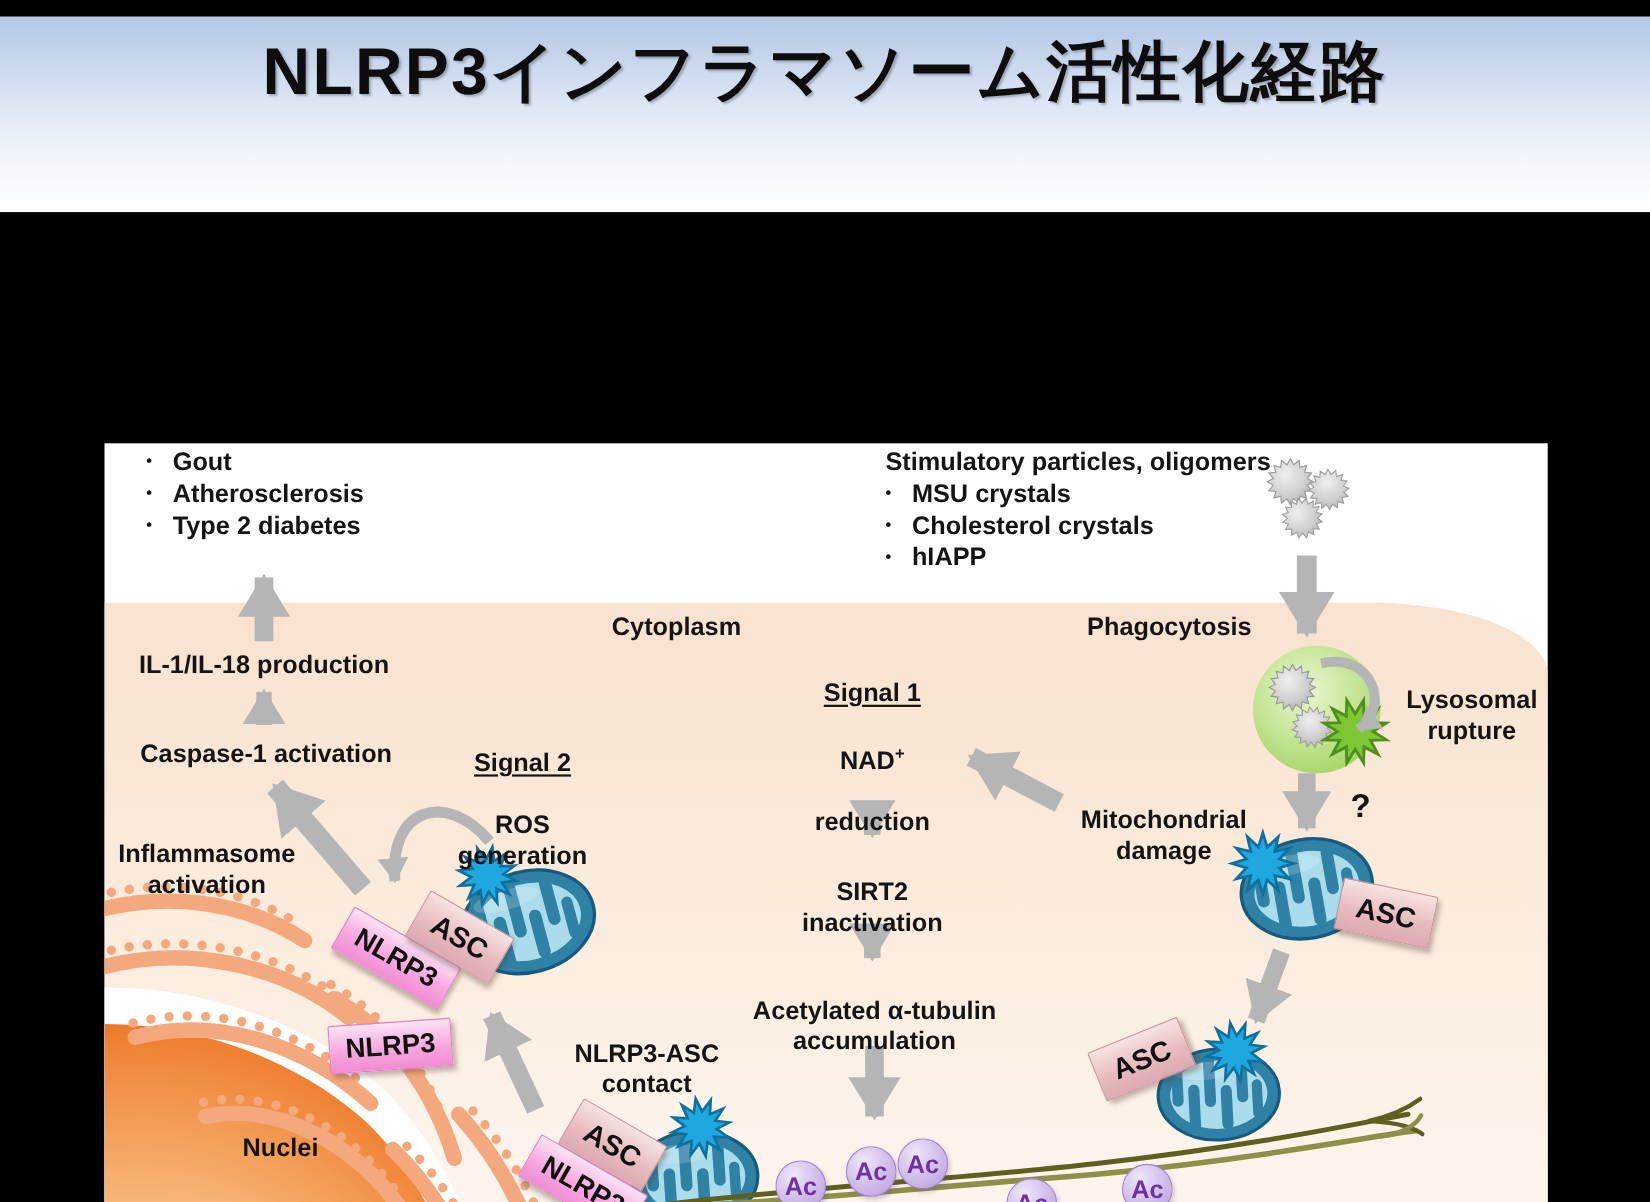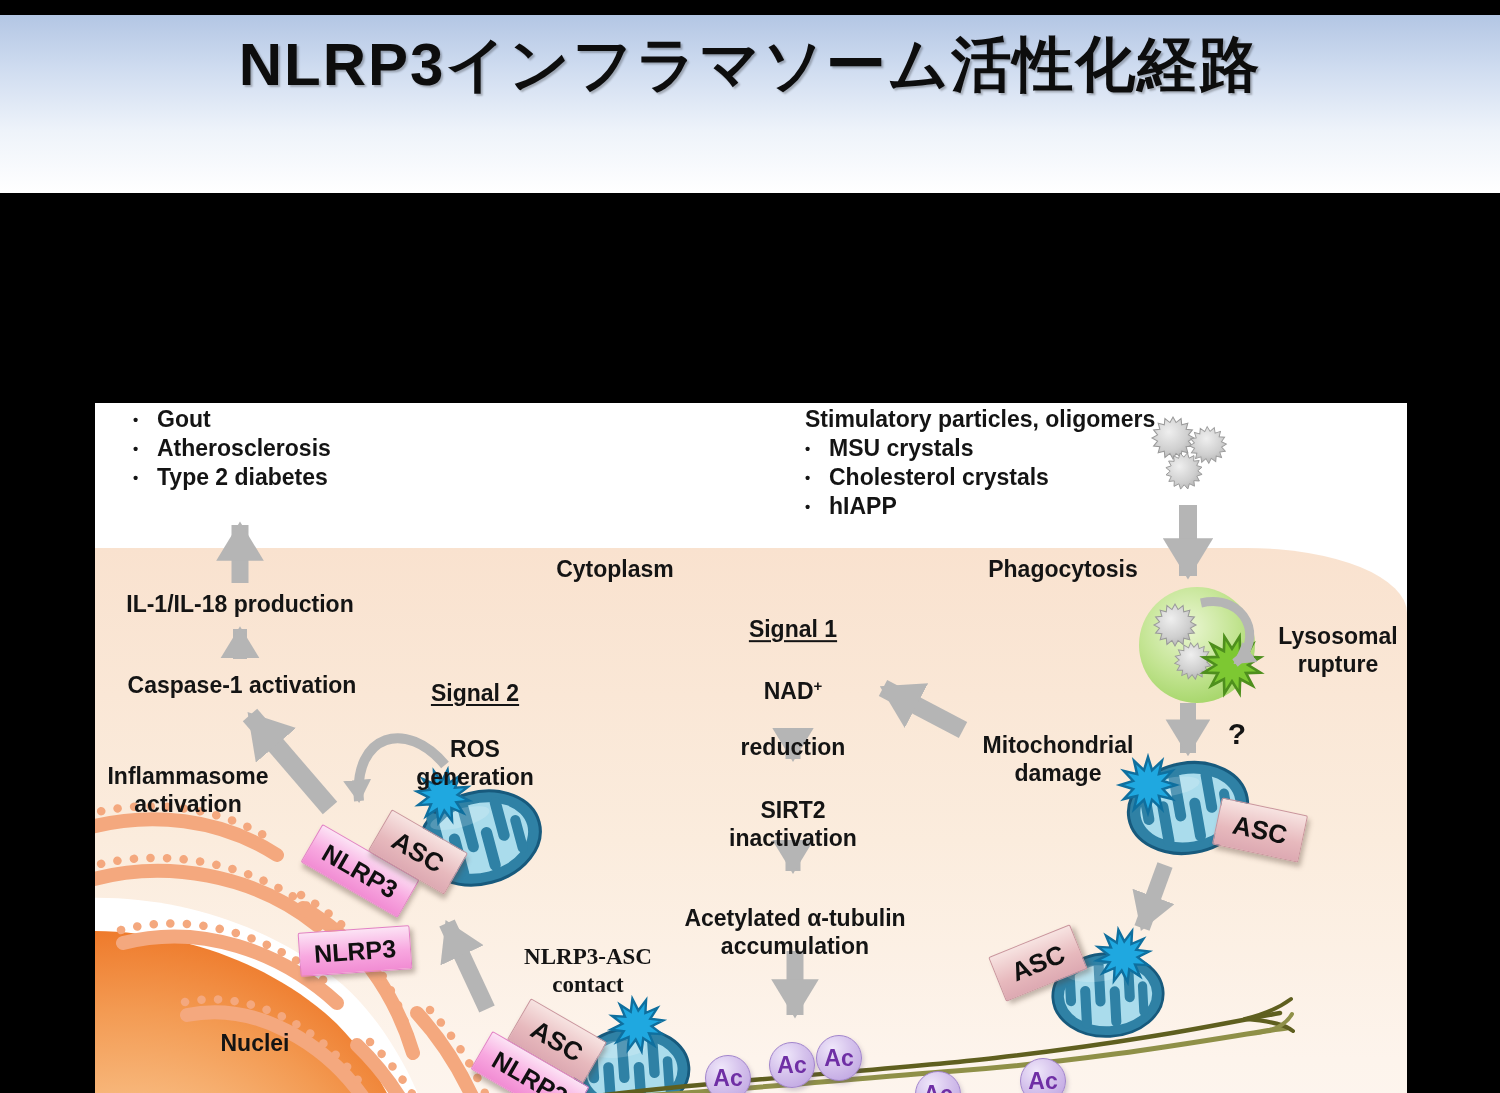--- a/index.html
+++ b/index.html
@@ -254,19 +254,19 @@
       <div class="lbl" style="left:380px;top:318px;">
         <span class="u">Signal 2</span><br>
         <span>ROS
 generation</span>
       </div>
 
       <div class="lbl" style="left:145px;top:201px;">IL-1/IL-18 production</div>
       <div class="lbl" style="left:147px;top:282px;">Caspase-1 activation</div>
       <div class="lbl" style="left:93px;top:387px;">Inflammasome
 activation</div>
-      <div class="lbl" style="left:493px;top:568px;font-family:Liberation Serif, serif;">NLRP3-ASC
+      <div class="lbl" style="left:493px;top:568px;">NLRP3-ASC
 contact</div>
       <div class="lbl" style="left:160px;top:640px;">Nuclei</div>
 
     </div>
   </div>
 </div>
 
 </body></html>

